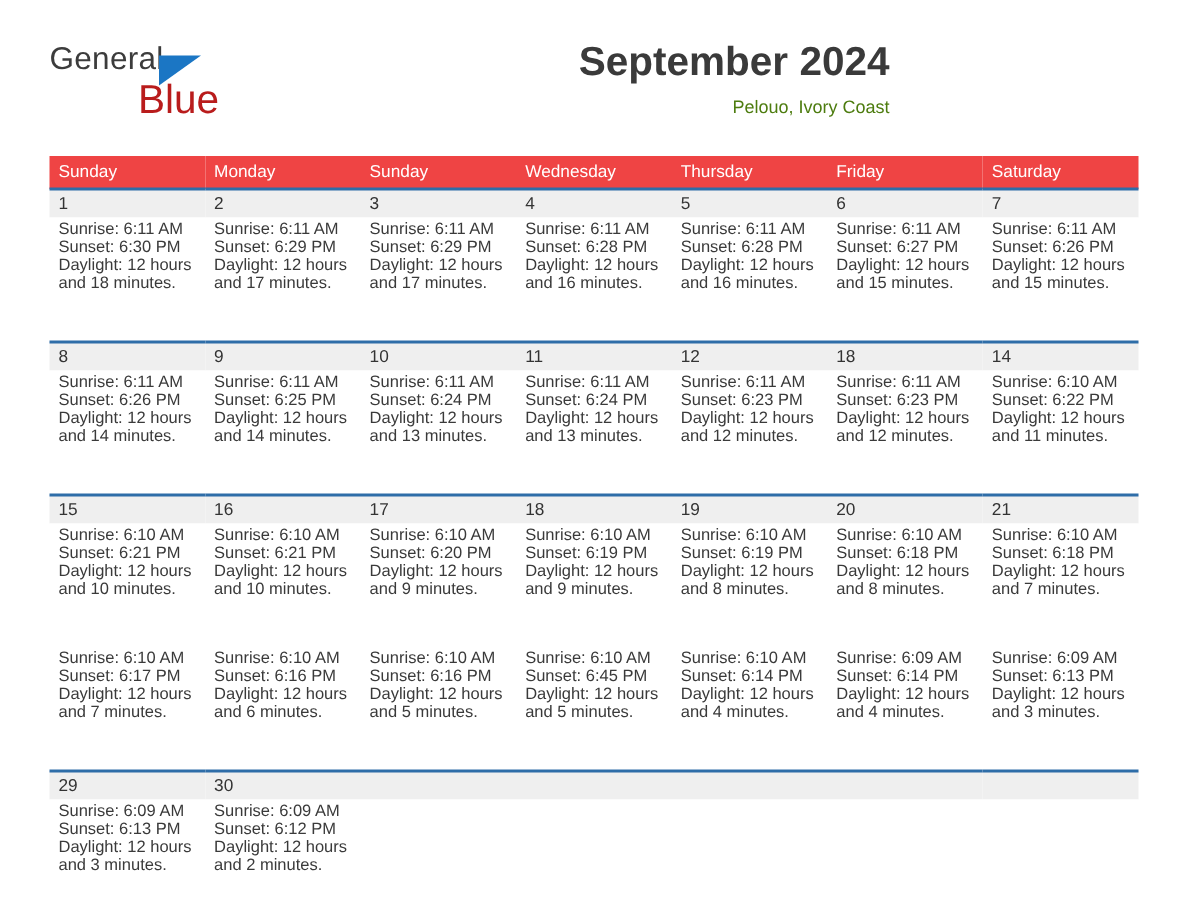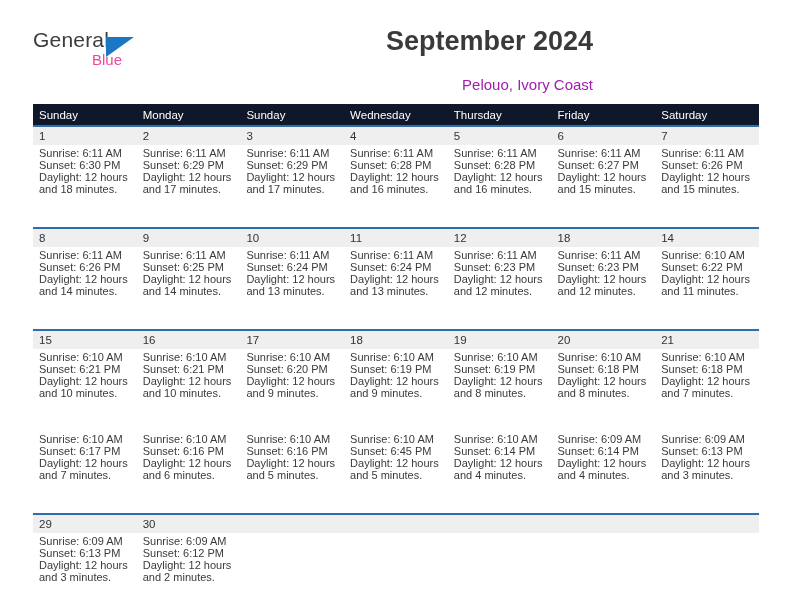--- a/index.html
+++ b/index.html
@@ -22,40 +22,40 @@
     font-size:21px;color:#3c3c3c;letter-spacing:.2px;
     font-family:"Liberation Sans", sans-serif;
   }
   .logo-tri{
     position:absolute;left:73px;top:9px;width:0;height:0;
     border-left:28px solid #1b76c4;
     border-bottom:20px solid transparent;
   }
   .logo-blue{
     position:absolute;left:59px;top:23px;
-    font-size:15px;color:#ec4899;
+    font-size:27px;color:#b91c1c;
   }
   .title-wrap{position:absolute;right:0;top:-4px;text-align:right;}
   .cal-title{
     font-size:27px;color:#3a3a3a;font-weight:700;line-height:34px;
     white-space:nowrap;
   }
   .cal-sub{
-    font-size:15px;color:#a21caf;line-height:20px;margin-top:17px;
+    font-size:12px;color:#4d7c0f;line-height:20px;margin-top:3px;
     white-space:nowrap;
   }
 
   
   .cal{
     position:absolute;left:33px;top:104px;width:726px;
     border-collapse:collapse;table-layout:fixed;
   }
   .cal col{width:103.71px;}
   .dow-row th{
-    background:#0f172a;
+    background:#ef4444;
     color:#ffffff;
     font-size:11.5px;
     font-weight:400;
     text-align:left;
     padding:4px 0 4px 6px;
     height:13px;
     border:none;
   }
   .num-cell{
     background:#efefef;

